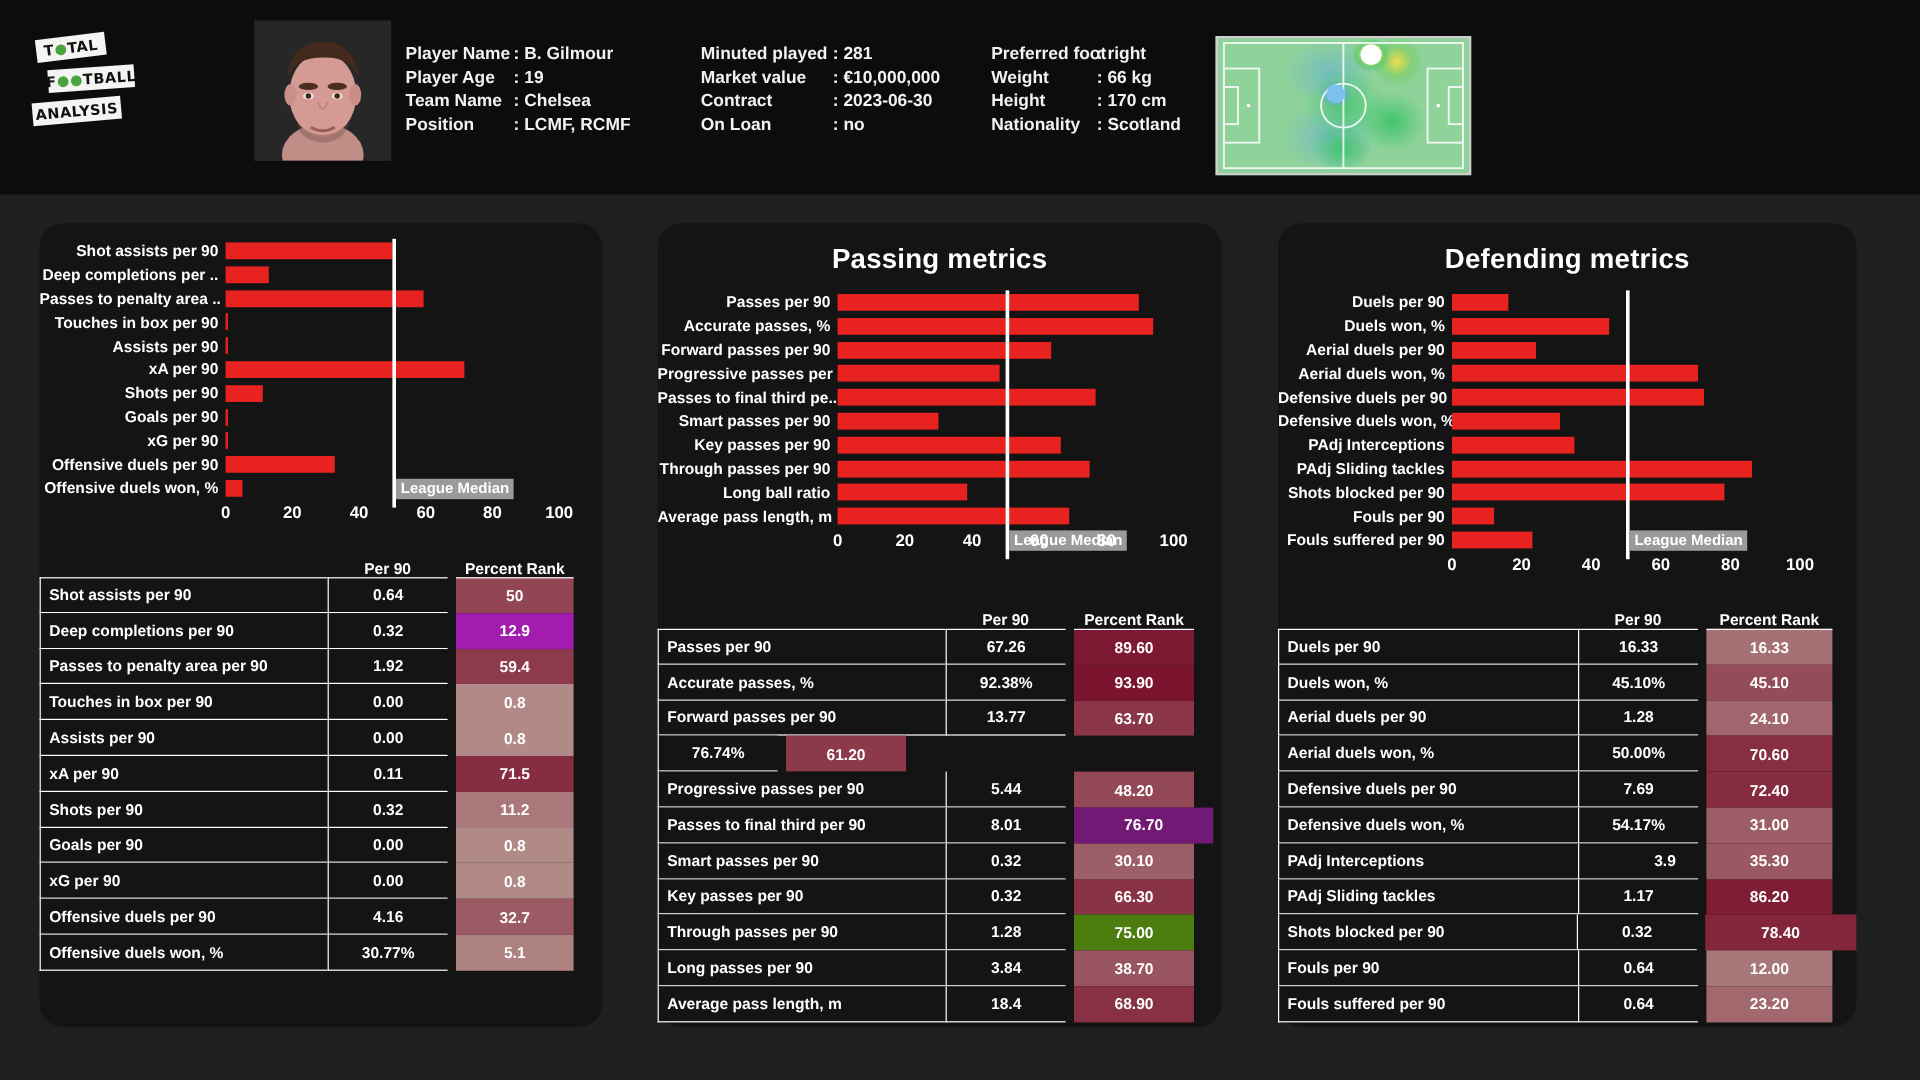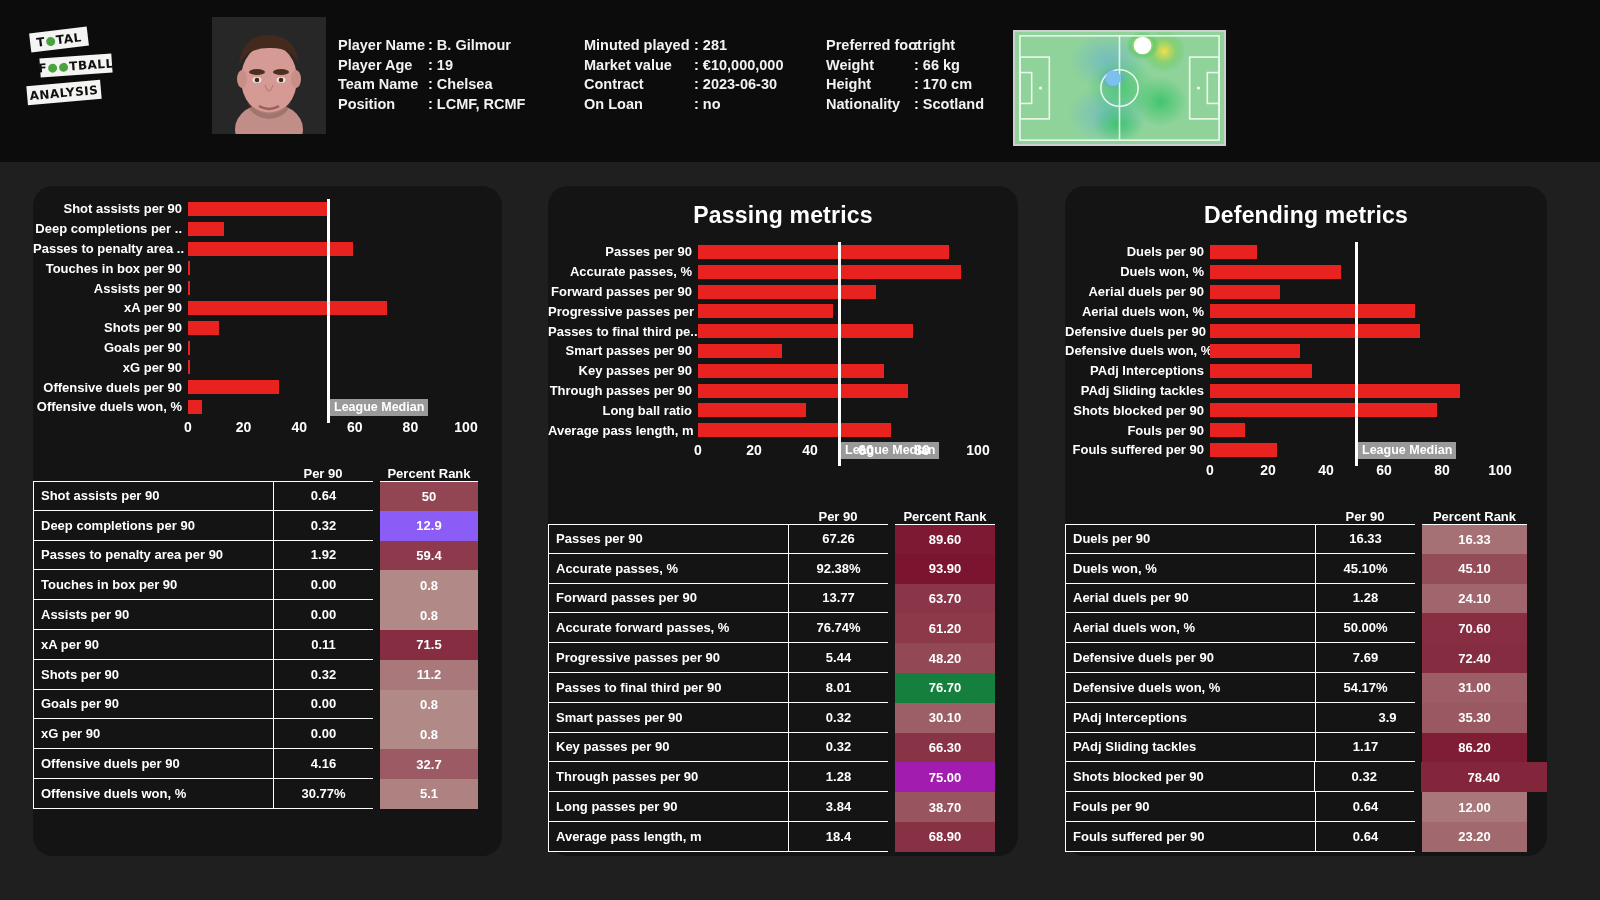--- a/index.html
+++ b/index.html
@@ -406,21 +406,21 @@
       </div>
       <div class="tbl">
           <div class="trow first">
             <div class="cell metric" style="width: 240px;">Shot assists per 90</div>
             <div class="cell v90" style="width: 100px;">0.64</div>
             <div class="cell rank" style="width: 98px; background: rgb(146, 70, 84);">50</div>
           </div>
           <div class="trow">
             <div class="cell metric" style="width: 240px;">Deep completions per 90</div>
             <div class="cell v90" style="width: 100px;">0.32</div>
-            <div class="cell rank" style="width: 98px; background: #8b5cf6;">12.9</div>
+            <div class="cell rank" style="width: 98px; background: #a21caf;">12.9</div>
           </div>
           <div class="trow">
             <div class="cell metric" style="width: 240px;">Passes to penalty area per 90</div>
             <div class="cell v90" style="width: 100px;">1.92</div>
             <div class="cell rank" style="width: 98px; background: rgb(141, 59, 76);">59.4</div>
           </div>
           <div class="trow">
             <div class="cell metric" style="width: 240px;">Touches in box per 90</div>
             <div class="cell v90" style="width: 100px;">0.00</div>
             <div class="cell rank" style="width: 98px; background: rgb(177, 138, 135);">0.8</div>
@@ -556,48 +556,47 @@
             <div class="cell metric" style="width: 240px;">Accurate passes, %</div>
             <div class="cell v90" style="width: 100px;">92.38%</div>
             <div class="cell rank" style="width: 100px; background: rgb(123, 21, 47);">93.90</div>
           </div>
           <div class="trow">
             <div class="cell metric" style="width: 240px;">Forward passes per 90</div>
             <div class="cell v90" style="width: 100px;">13.77</div>
             <div class="cell rank" style="width: 100px; background: rgb(138, 54, 72);">63.70</div>
           </div>
           <div class="trow">
-            <div class="cell metric" style="width: 240px;">Accurate forward passes, %</div>
             <div class="cell v90" style="width: 100px;">76.74%</div>
             <div class="cell rank" style="width: 100px; background: rgb(140, 57, 74);">61.20</div>
           </div>
           <div class="trow">
             <div class="cell metric" style="width: 240px;">Progressive passes per 90</div>
             <div class="cell v90" style="width: 100px;">5.44</div>
             <div class="cell rank" style="width: 100px; background: rgb(147, 72, 86);">48.20</div>
           </div>
           <div class="trow">
             <div class="cell metric" style="width: 240px;">Passes to final third per 90</div>
             <div class="cell v90" style="width: 100px;">8.01</div>
-            <div class="cell rank" style="width: 100px; background: #15803d;">76.70</div>
+            <div class="cell rank" style="width: 116px; background: #701a75;">76.70</div>
           </div>
           <div class="trow">
             <div class="cell metric" style="width: 240px;">Smart passes per 90</div>
             <div class="cell v90" style="width: 100px;">0.32</div>
             <div class="cell rank" style="width: 100px; background: rgb(157, 95, 103);">30.10</div>
           </div>
           <div class="trow">
             <div class="cell metric" style="width: 240px;">Key passes per 90</div>
             <div class="cell v90" style="width: 100px;">0.32</div>
             <div class="cell rank" style="width: 100px; background: rgb(137, 51, 70);">66.30</div>
           </div>
           <div class="trow">
             <div class="cell metric" style="width: 240px;">Through passes per 90</div>
             <div class="cell v90" style="width: 100px;">1.28</div>
-            <div class="cell rank" style="width: 100px; background: #a21caf;">75.00</div>
+            <div class="cell rank" style="width: 100px; background: #4d7c0f;">75.00</div>
           </div>
           <div class="trow">
             <div class="cell metric" style="width: 240px;">Long passes per 90</div>
             <div class="cell v90" style="width: 100px;">3.84</div>
             <div class="cell rank" style="width: 100px; background: rgb(152, 84, 95);">38.70</div>
           </div>
           <div class="trow">
             <div class="cell metric" style="width: 240px;">Average pass length, m</div>
             <div class="cell v90" style="width: 100px;">18.4</div>
             <div class="cell rank" style="width: 100px; background: rgb(136, 48, 68);">68.90</div>

